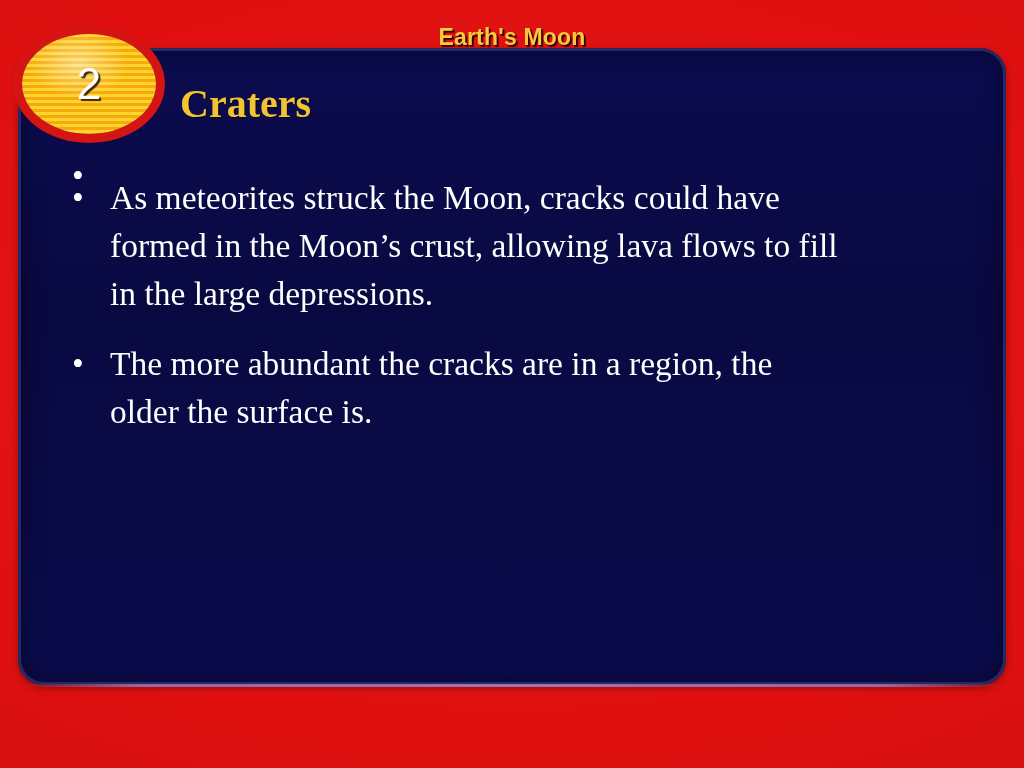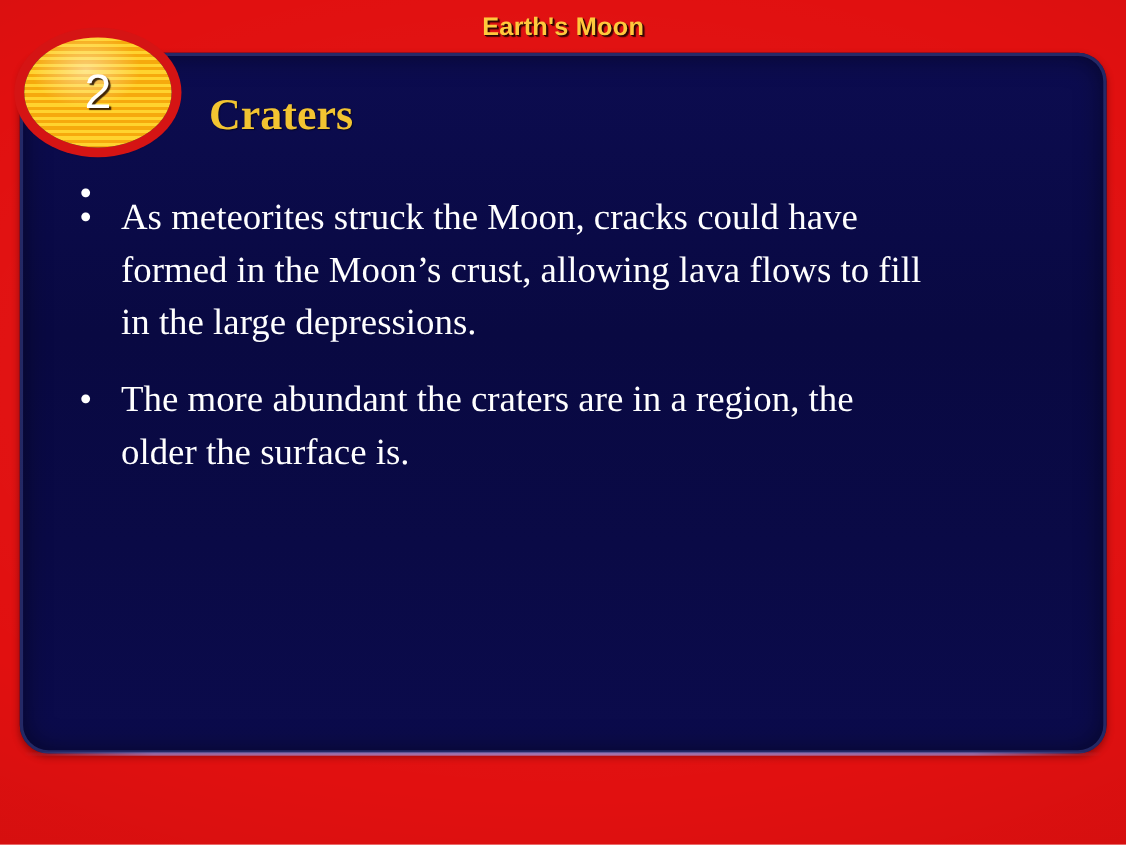--- a/index.html
+++ b/index.html
@@ -26,21 +26,21 @@
     position: absolute;
     inset: 0;
     pointer-events: none;
     background:
       radial-gradient(120% 90% at 50% 45%, rgba(255,255,255,0.05) 0%, rgba(0,0,0,0.0) 55%, rgba(0,0,0,0.12) 100%);
   }
 
   
   .header-title {
     position: absolute;
-    top: 11px;
+    top: 24px;
     left: 0;
     width: 1024px;
     text-align: center;
     font-family: "Liberation Sans", sans-serif;
     font-weight: bold;
     font-size: 23px;
     letter-spacing: 0.2px;
     color: #ffc83c;
     text-shadow:
       1px 1px 0 #2a0505,
@@ -108,21 +108,21 @@
     font-weight: normal;
     font-size: 44px;
     color: #ffffff;
     text-shadow: 2px 2px 1px rgba(30,10,0,0.85);
     line-height: 1;
   }
 
   
   .slide-title {
     position: absolute;
-    left: 190px;
+    left: 180px;
     top: 80px;
     font-family: "Liberation Serif", serif;
     font-weight: bold;
     font-size: 40px;
     color: #f2c431;
     text-shadow: 1px 1px 1px rgba(0,0,0,0.5);
     z-index: 6;
   }
 
   
@@ -191,21 +191,21 @@
       <span class="bullet-marker">•</span>
     </div>
 
     <div class="bullet w2">
       <span class="bullet-marker">•</span>
       <span class="bullet-text">As meteorites struck the Moon, cracks could have formed in the Moon’s crust, allowing lava flows to fill in the large depressions.</span>
     </div>
 
     <div class="bullet w3">
       <span class="bullet-marker">•</span>
-      <span class="bullet-text">The more abundant the craters are in a region, the older the surface is.</span>
+      <span class="bullet-text">The more abundant the cracks are in a region, the older the surface is.</span>
     </div>
 
   </div>
 
   <div class="toolbar">
 
     
 
     
 

